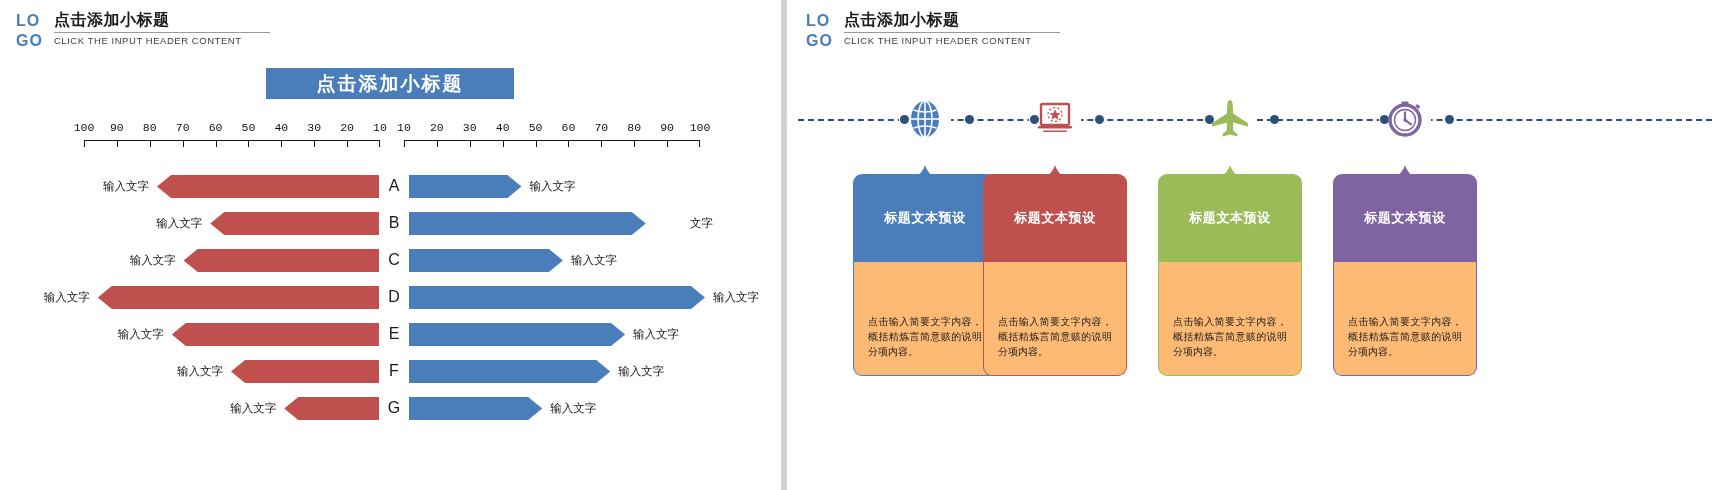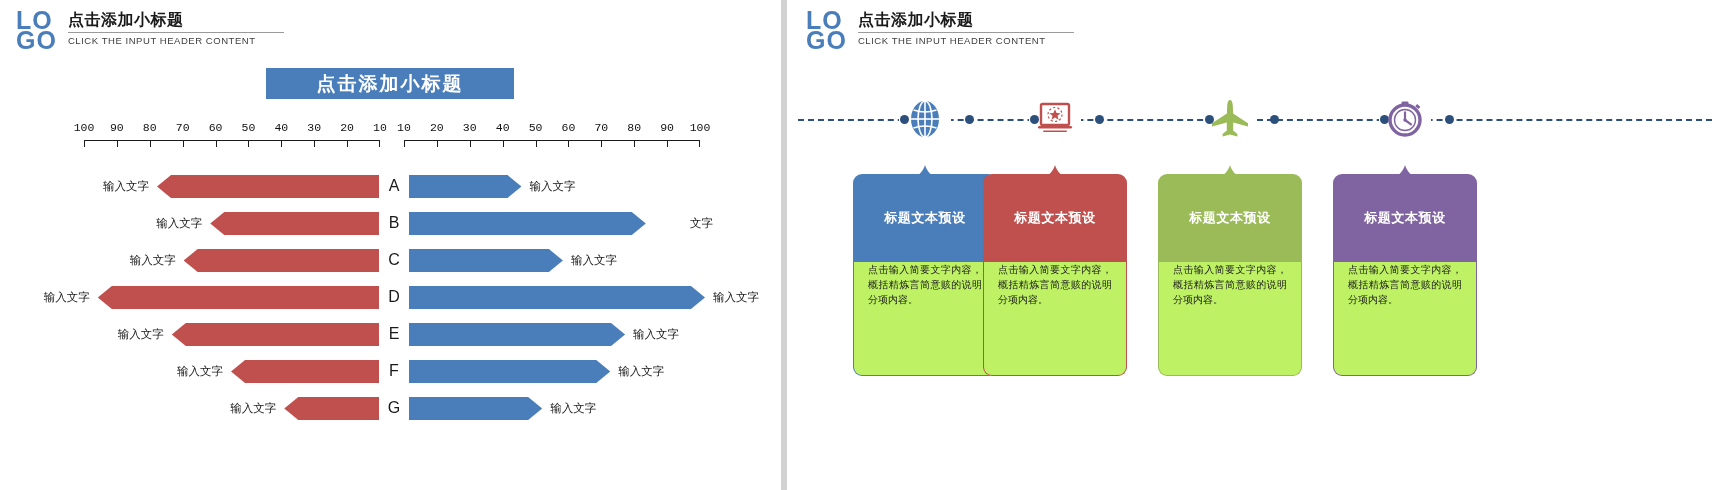--- a/index.html
+++ b/index.html
@@ -7,21 +7,21 @@
   .stage{position:relative;width:1720px;height:490px;}
 
   
   .slide{position:absolute;top:0;height:490px;background:#fff;}
   .slide-left{left:0;width:780px;}
   .divider{position:absolute;left:781px;top:0;width:6px;height:490px;background:#d2d2d2;}
   .slide-right{left:790px;width:930px;}
 
   
   .hdr{position:absolute;display:flex;align-items:flex-start;}
-  .logo{font-weight:bold;font-size:25px;line-height:19px;color:#4a7ebb;letter-spacing:1px;padding-top:1px;}
+  .logo{font-weight:bold;font-size:16px;line-height:19px;color:#4a7ebb;letter-spacing:1px;padding-top:1px;}
   .logo div{height:20px;}
   .hdr-texts{margin-left:11px;}
   .hdr-title{font-size:16px;font-weight:bold;color:#1a1a1a;line-height:19px;letter-spacing:.5px;}
   .hdr-rule{width:216px;height:1px;background:#9a9a9a;margin:3px 0 2px 0;}
   .hdr-sub{font-size:9.5px;color:#3d3d3d;letter-spacing:.55px;line-height:12px;}
 
   
   .banner{position:absolute;left:266px;top:68px;width:248px;height:31px;background:#4a7ebb;
           color:#fff;font-size:19px;font-weight:bold;letter-spacing:2px;
           display:flex;align-items:center;justify-content:center;}
@@ -52,23 +52,23 @@
   .tl-gap{position:absolute;top:-14px;height:30px;background:#fff;}
 
   .icon-wrap{position:absolute;top:96px;width:46px;height:46px;display:flex;align-items:center;justify-content:center;}
 
   
   .card{position:absolute;top:164px;width:144px;height:212px;}
   .card-notch{position:absolute;top:0;left:50%;transform:translateX(-50%);width:22px;height:13px;}
   .card-head{position:absolute;top:10px;left:0;width:144px;height:88px;
              border-radius:9px 9px 0 0;display:flex;align-items:center;justify-content:center;
              color:#fff;font-size:13px;font-weight:bold;letter-spacing:.6px;}
-  .card-body{position:absolute;top:98px;left:0;width:144px;height:114px;background:#bef264;
+  .card-body{position:absolute;top:98px;left:0;width:144px;height:114px;background:#fdba74;
              border-style:solid;border-width:0 1px 1px 1px;border-radius:0 0 9px 9px;
-             box-sizing:border-box;display:flex;align-items:flex-start;justify-content:center;}
+             box-sizing:border-box;display:flex;align-items:flex-end;justify-content:center;}
   .card-body p{margin:0 0 16px 0;width:114px;font-size:10px;line-height:15px;color:#1a1a1a;text-align:justify;}
 </style>
 </head>
 <body>
 
 <div class="stage">
 
   <div class="slide slide-left">
 
     <div class="hdr" style="left:16px;top:10px;">

